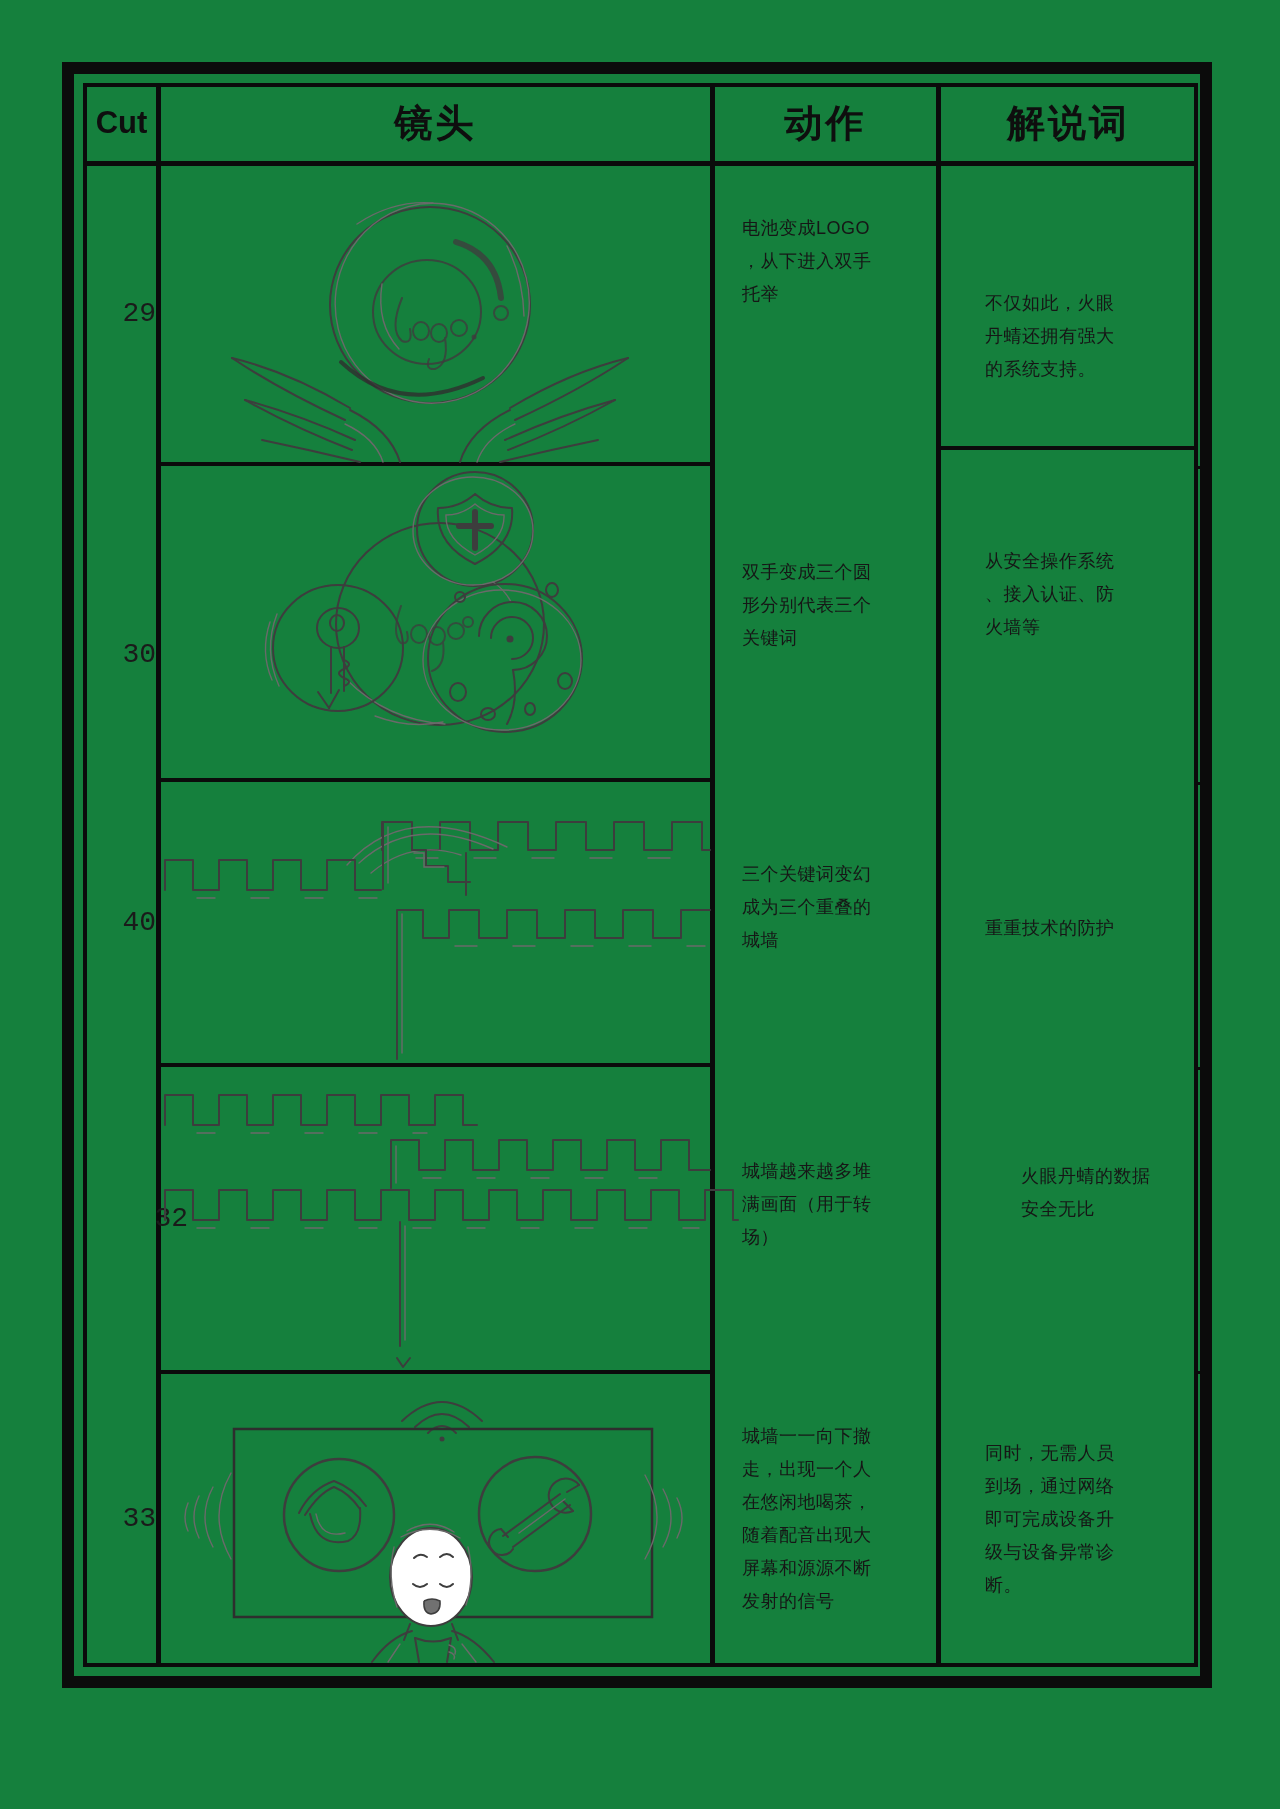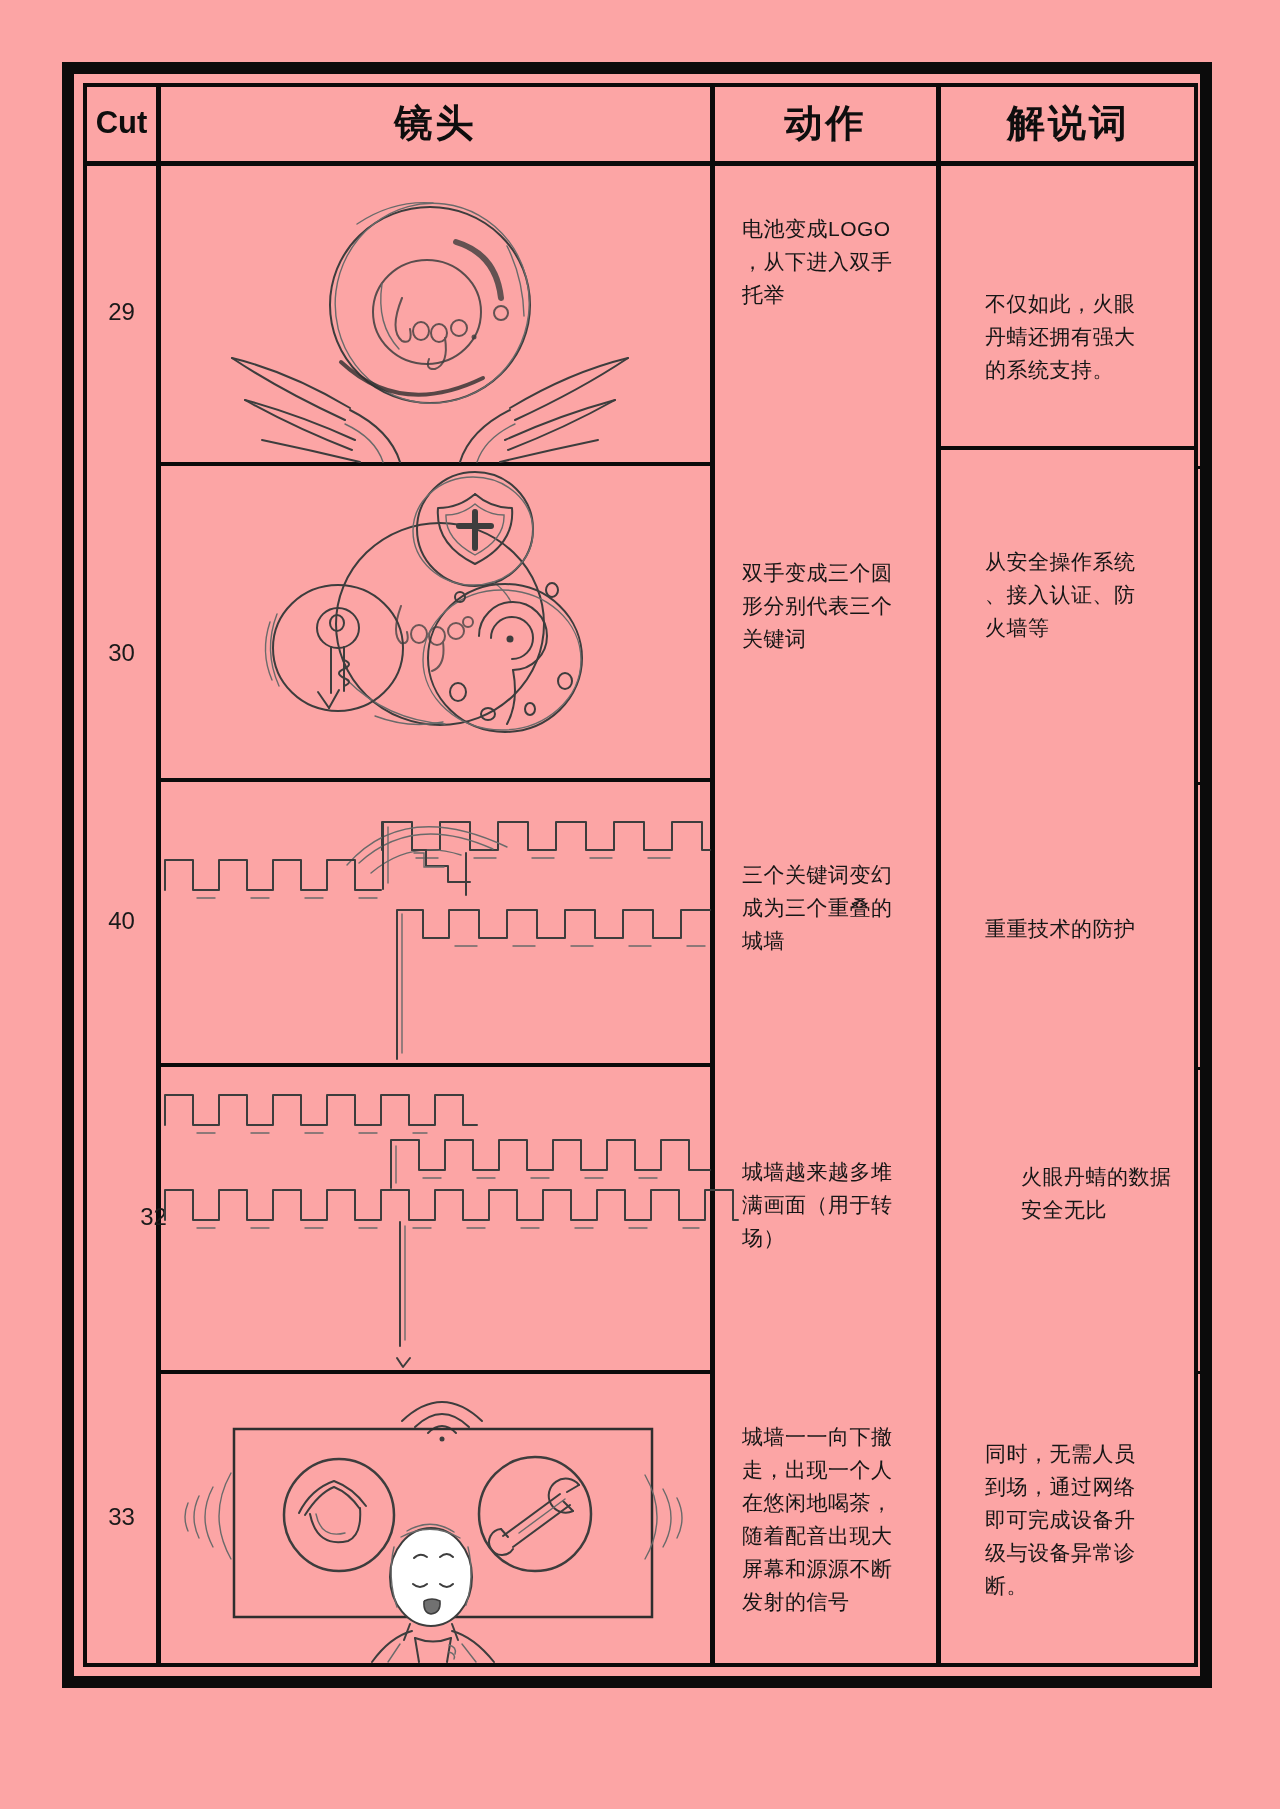--- a/index.html
+++ b/index.html
@@ -1,25 +1,25 @@
 <!DOCTYPE html>
 <html><head>
 <meta charset="utf-8">
 <style>
   html,body{margin:0;padding:0;background:#ffffff;}
-  .canvas{position:relative;width:1280px;height:1809px;background:#fca5a5;overflow:hidden;
+  .canvas{position:relative;width:1280px;height:1809px;background:#15803d;overflow:hidden;
           font-family:"Liberation Sans","DejaVu Sans",sans-serif;color:#161616;}
   .line{position:absolute;background:#0b0b0b;}
   .frame{position:absolute;border-style:solid;border-color:#0b0b0b;box-sizing:border-box;background:transparent;}
   .hcell{position:absolute;display:flex;align-items:center;justify-content:center;
          font-weight:700;color:#0e0e0e;}
   .hd-cjk{font-size:38px;letter-spacing:3px;}
   .hd-cut{font-size:31px;letter-spacing:0;}
-  .cutnum{position:absolute;width:69px;text-align:center;font-size:24px;color:#1a1a1a;}
-  .celltext{position:absolute;font-size:21px;line-height:33px;letter-spacing:0.5px;
+  .cutnum{position:absolute;width:69px;text-align:right;font-size:28px;color:#1a1a1a;font-family:Liberation Mono, monospace;}
+  .celltext{position:absolute;font-size:18px;line-height:33px;letter-spacing:0.5px;
             color:#161616;white-space:pre-line;}
   svg.sketch{position:absolute;overflow:visible;}
   .sk{stroke:#3d3d3d;fill:none;stroke-width:2;stroke-linecap:round;stroke-linejoin:round;}
   .sk-lt{stroke:#6a6a6a;fill:none;stroke-width:1.4;stroke-linecap:round;}
   .sk-bold{stroke:#2e2e2e;fill:none;stroke-width:4;stroke-linecap:round;}
 </style>
 </head>
 <body>
 
 <div class="canvas">

